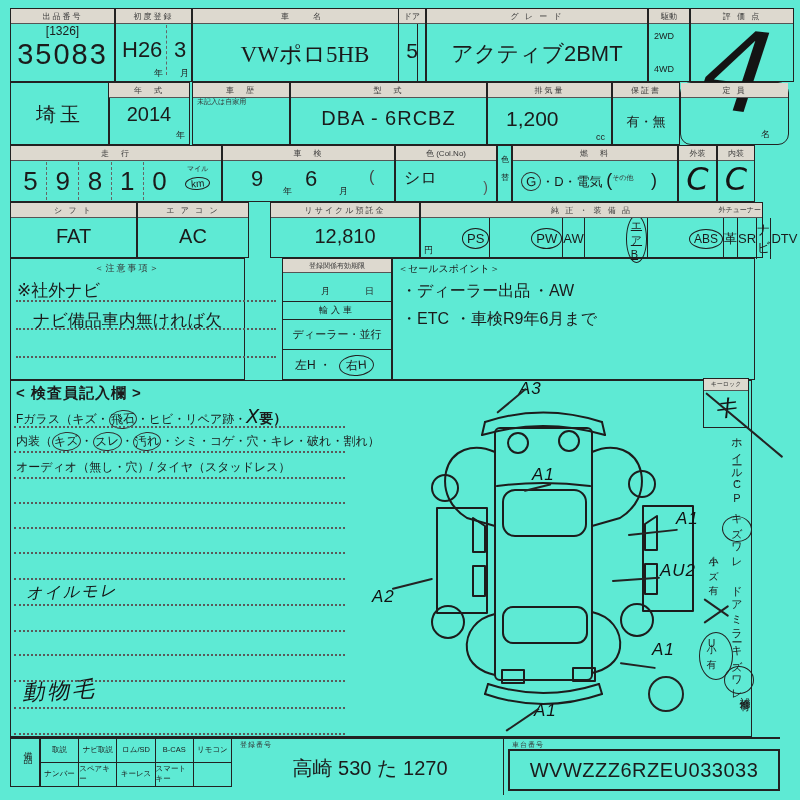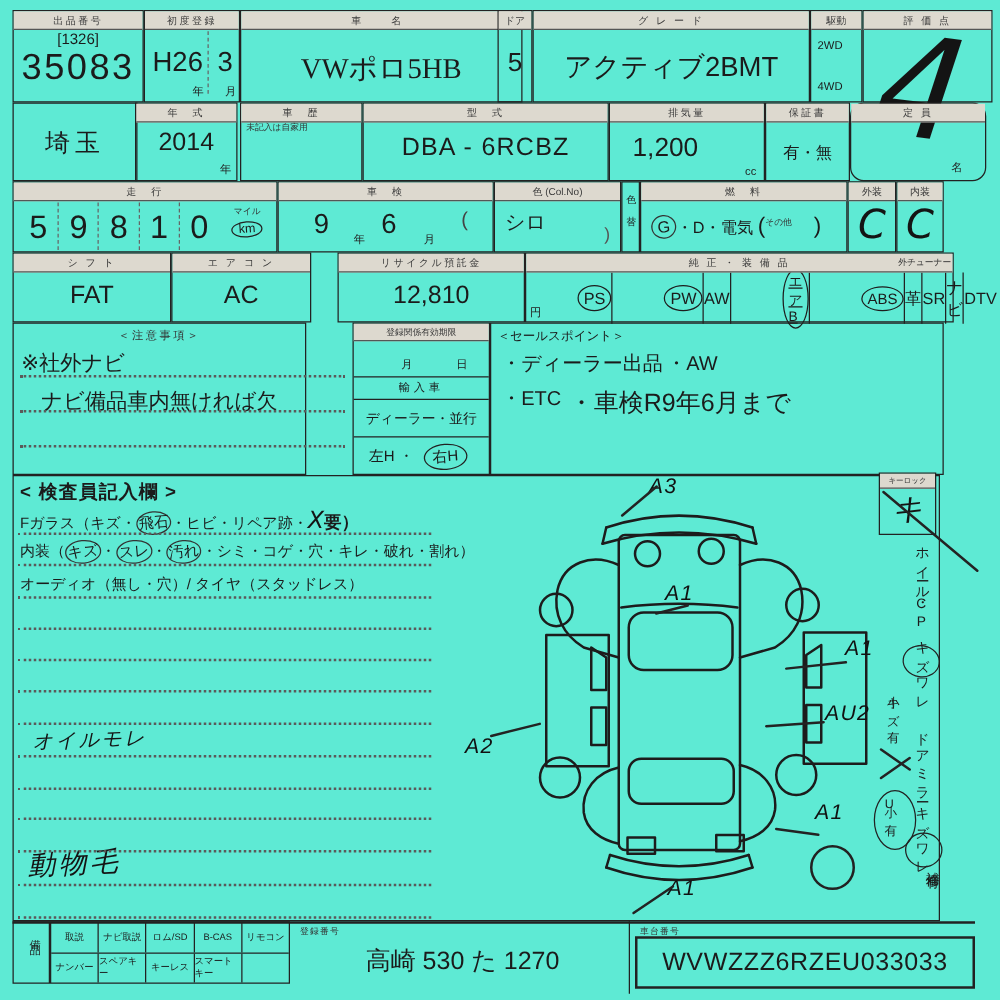--- a/index.html
+++ b/index.html
@@ -211,21 +211,21 @@
     <div class="val ctr" style="top:68px;font-size:11px;">ディーラー・並行</div>
     <div style="position:absolute;left:0;top:90px;width:100%;border-top:1.4px solid #222;"></div>
     <div class="val" style="left:12px;top:98px;font-size:12px;">左H ・</div>
     <div class="val" style="left:56px;top:96px;"><span class="oval" style="font-size:12px;padding:1px 6px;">右H</span></div>
   </div>
   <div class="box" style="left:392px;top:258px;width:363px;height:122px;">
     <div class="val" style="left:5px;top:3px;font-size:10px;">＜セールスポイント＞</div>
     <div class="val" style="left:8px;top:22px;font-size:16px;">・ディーラー出品</div>
     <div class="val" style="left:140px;top:22px;font-size:16px;">・AW</div>
     <div class="val" style="left:8px;top:50px;font-size:16px;">・ETC</div>
-    <div class="val" style="left:62px;top:50px;font-size:20px;">・車検R9年6月まで</div>
+    <div class="val" style="left:62px;top:50px;font-size:16px;">・車検R9年6月まで</div>
   </div>
 
   <div class="box" style="left:10px;top:380px;width:742px;height:357px;"></div>
   <div class="val" style="left:16px;top:384px;font-size:15px;font-weight:bold;letter-spacing:1px;">&lt; 検査員記入欄 &gt;</div>
 
   <div class="val" style="left:16px;top:405px;font-size:12px;">
     <span>Fガラス</span><span>（キズ・</span><span class="hoval">飛石</span><span>・ヒビ・リペア跡・</span><span class="hand" style="font-size:19px;">X</span><span style="font-size:14px;font-weight:bold;">要）</span>
   </div>
   <div class="val" style="left:16px;top:432px;font-size:12px;">
     <span>内装</span><span>（</span><span class="hoval">キズ</span><span>・</span><span class="hoval">スレ</span><span>・</span><span class="hoval">汚れ</span><span>・シミ・コゲ・穴・キレ・破れ・割れ）</span>

